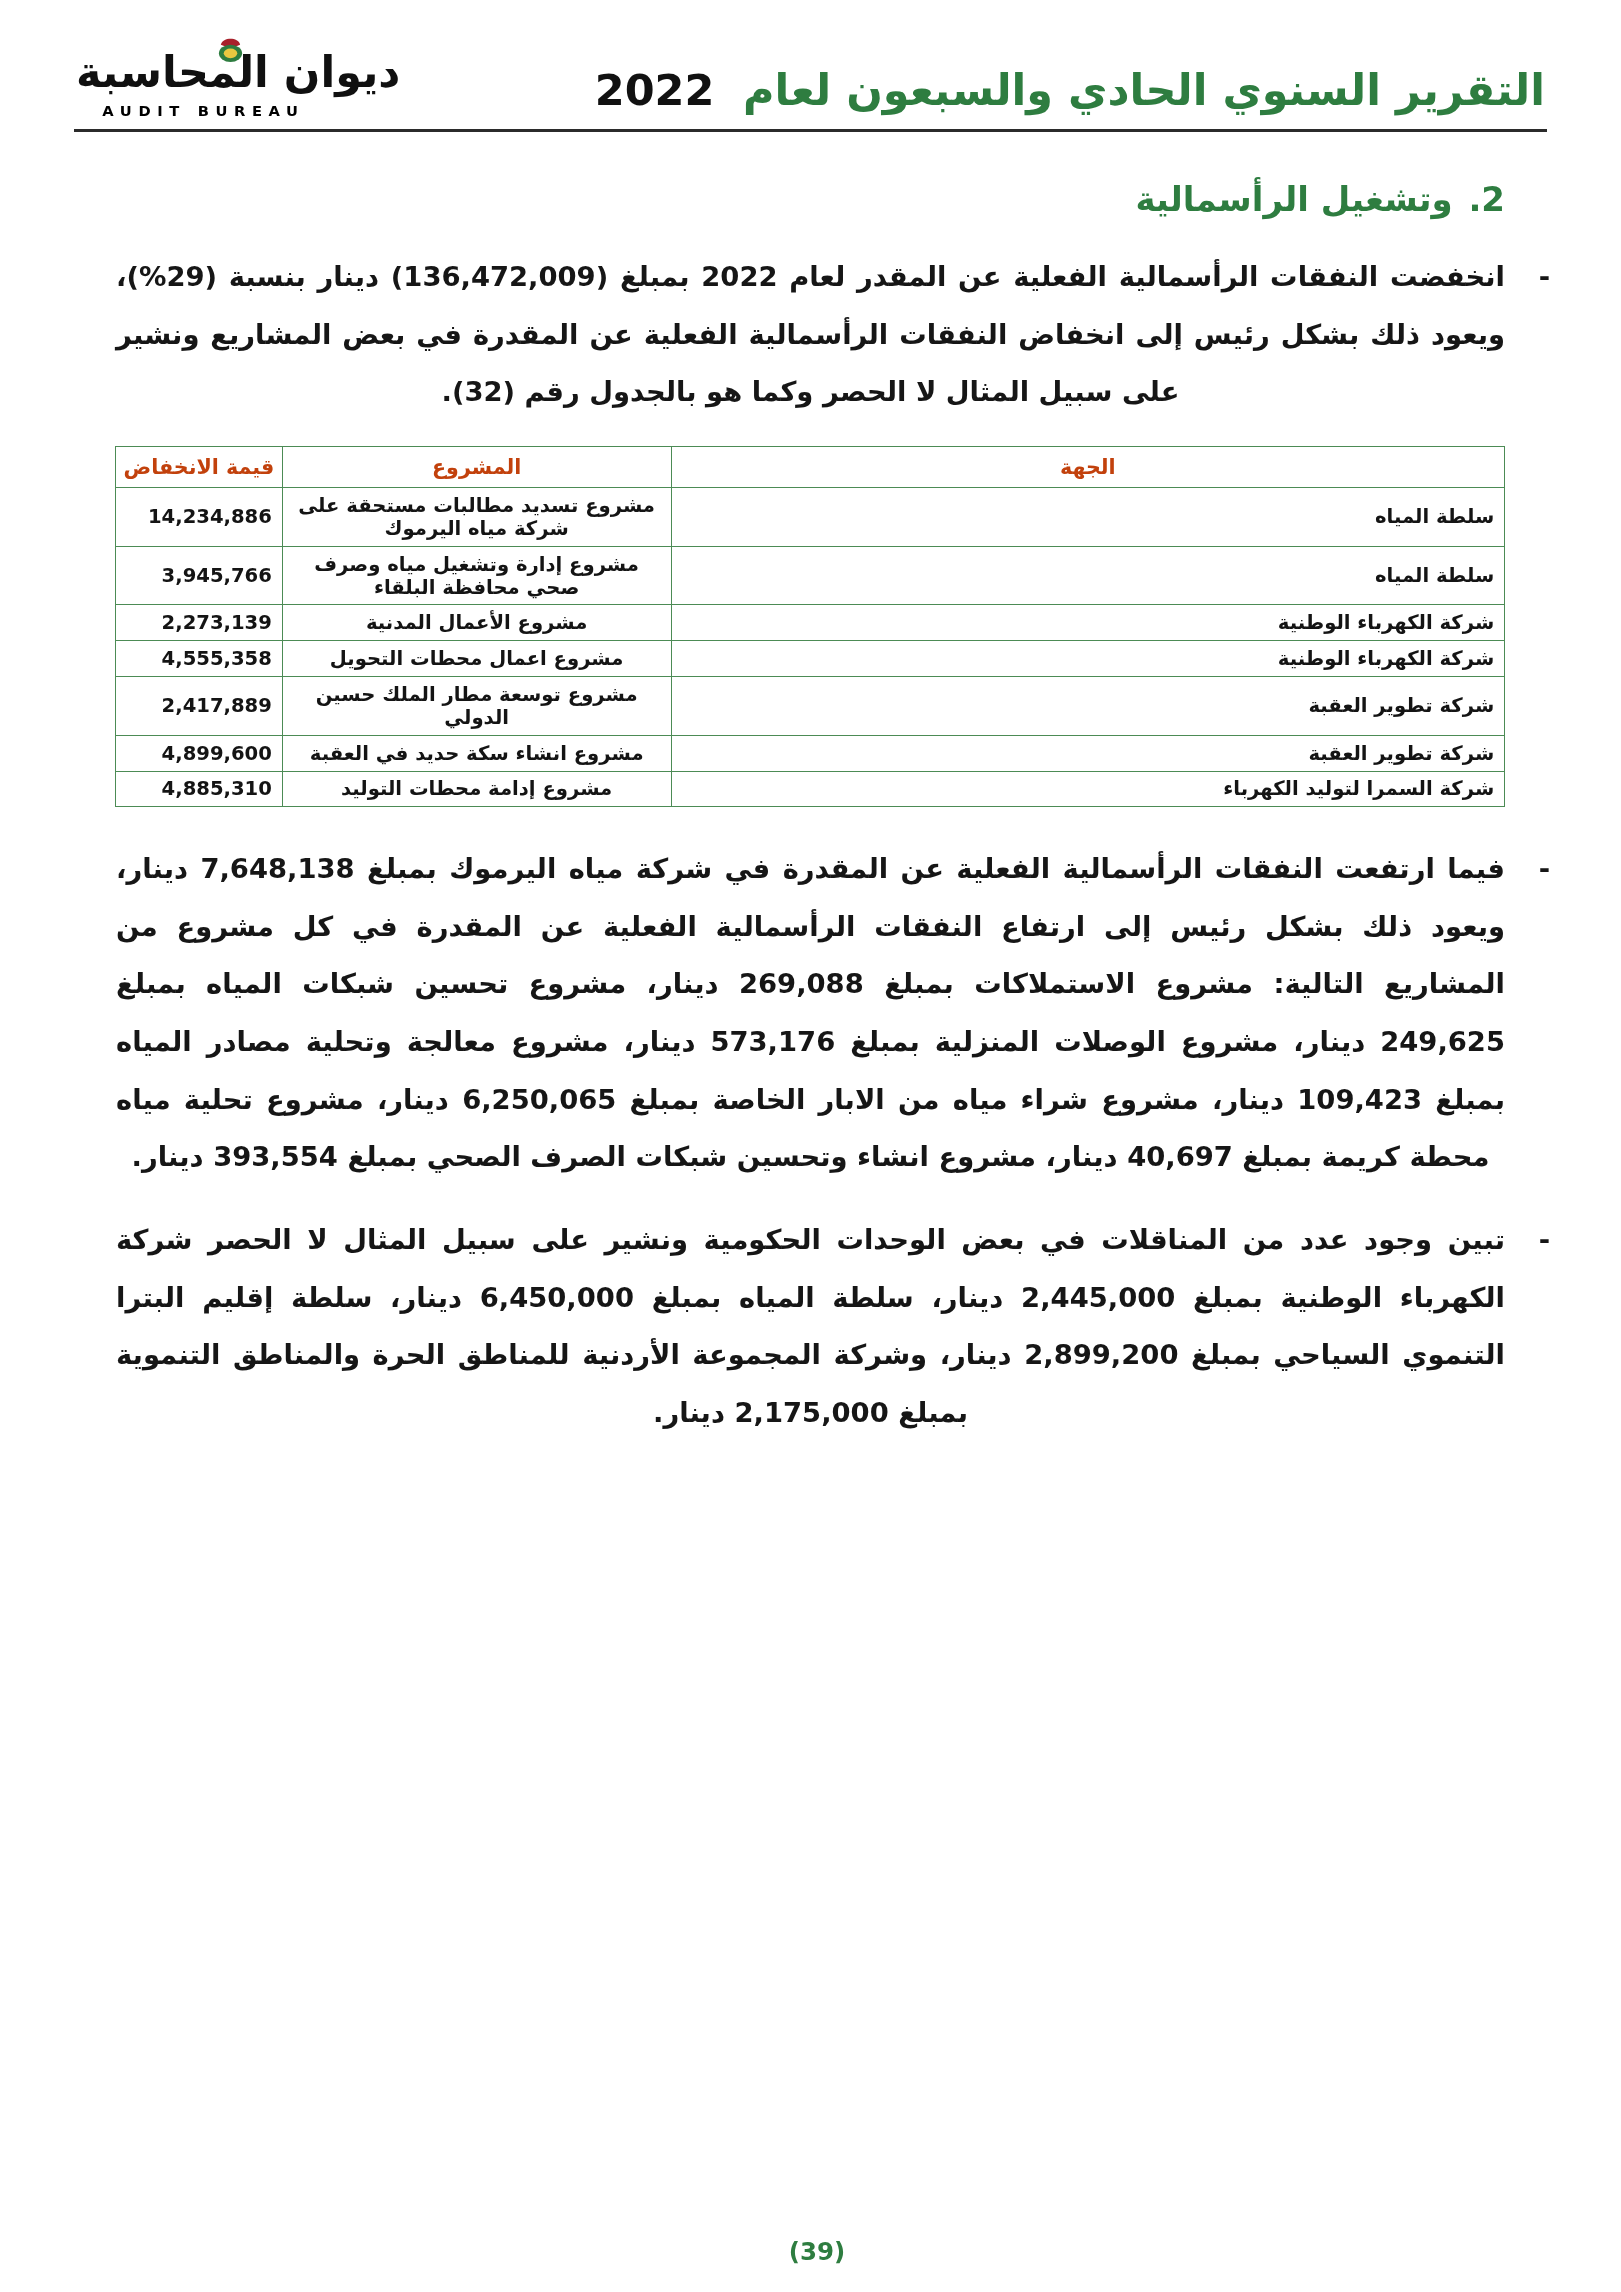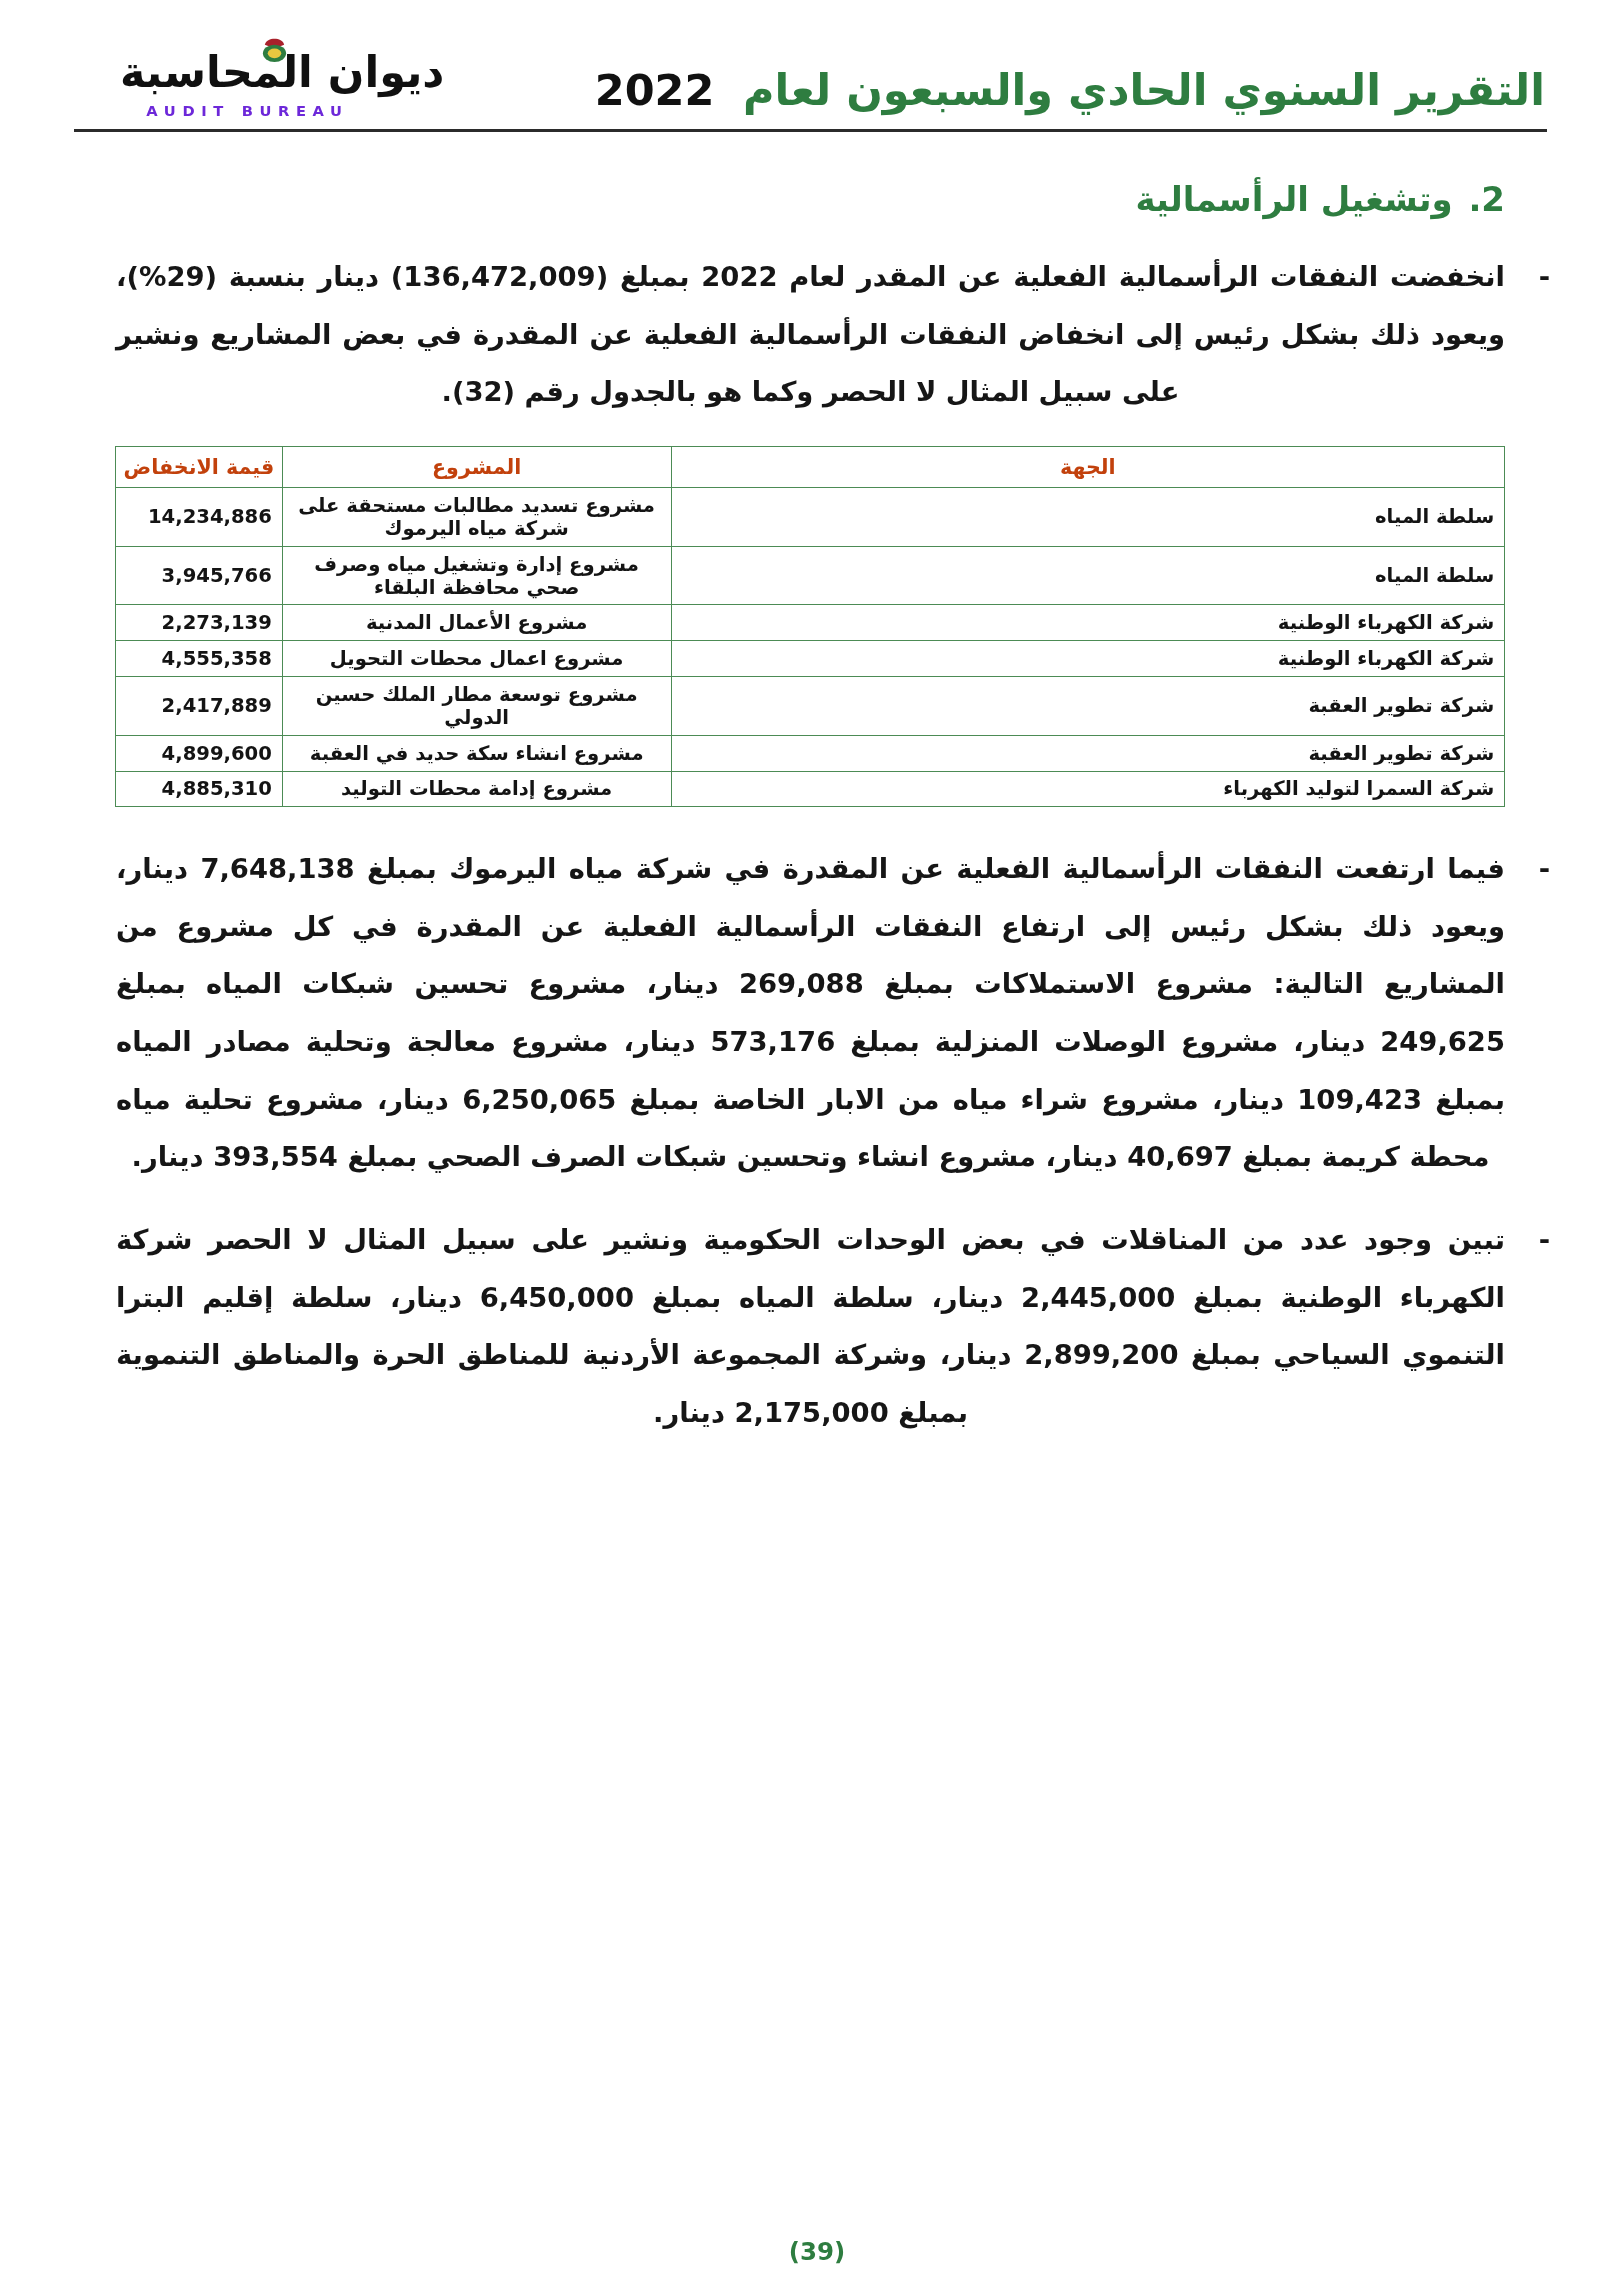--- a/index.html
+++ b/index.html
@@ -37,41 +37,40 @@
   .report-title .year{
     color:#111111;
     margin-right:13.7px;
   }
   .logo{
     direction:ltr;
     position:relative;
     width:255px;
     text-align:center;
     padding-top:2px;
-    margin-left:44px;
   }
   .logo-callig{
     position:relative;
     font-size:43px;
     font-weight:bold;
     color:#101010;
     line-height:1.2;
     white-space:nowrap;
   }
   .emblem{
     position:absolute;
     top:-11.8px;
     left:54%;
   }
   .logo-en{
     margin-top:3.9px;
     font-size:14.7px;
     font-weight:bold;
     letter-spacing:0.45em;
-    color:#6d28d9;
+    color:#000000;
     white-space:nowrap;
   }
   .header-rule{
     height:2.9px;
     background:#2b2b2b;
     margin:9.8px 74px 0 74px;
   }
 
   
   .section-title{

